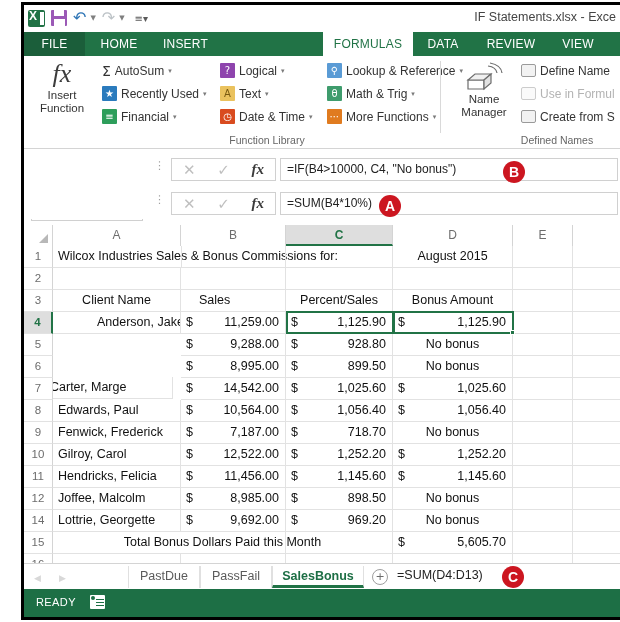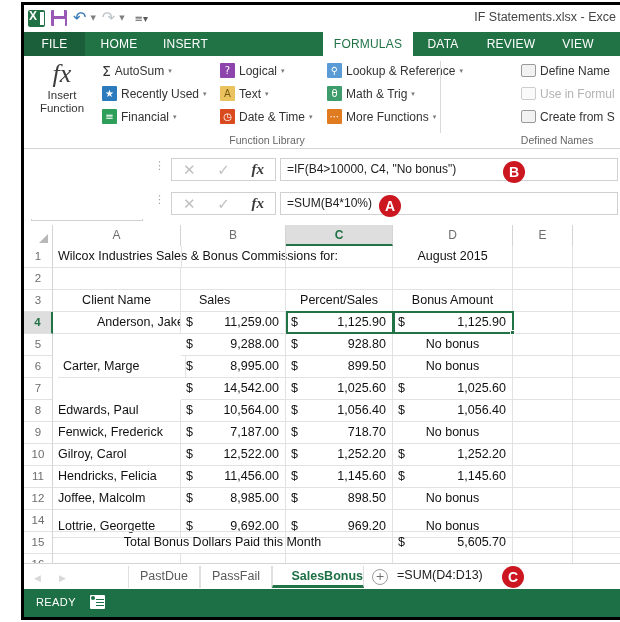--- a/index.html
+++ b/index.html
@@ -483,20 +483,33 @@
       </div>
       <div class="ribbon-item" style="left:303px;top:51px;">
         <span class="ic" style="background:#e07b1f;">⋯</span>
         <span>More Functions</span>
         <span class="cap">▾</span>
       </div>
 
       <div class="grp-label" style="left:78px;width:330px;">Function Library</div>
       <div class="grp-sep" style="left:416px;"></div>
 
+      <div class="nm-big">
+        <div class="nm-icon">
+          <svg width="44" height="30" viewBox="0 0 44 30">
+            <path d="M6 18 L22 18 L22 27 L6 27 Z" fill="#ffffff" stroke="#6d6d6d" stroke-width="1.2"></path>
+            <path d="M6 18 L13 12 L29 12 L22 18 Z" fill="#f0f0f0" stroke="#6d6d6d" stroke-width="1.2"></path>
+            <path d="M22 18 L29 12 L29 21 L22 27 Z" fill="#e2e2e2" stroke="#6d6d6d" stroke-width="1.2"></path>
+            <path d="M26 4 q8 1 9 7" stroke="#6d6d6d" stroke-width="1.2" fill="none"></path>
+            <path d="M28 1 q11 2 12 10" stroke="#6d6d6d" stroke-width="1.2" fill="none"></path>
+          </svg>
+        </div>
+        <div class="nm-cap">Name</div>
+        <div class="nm-cap">Manager</div>
+      </div>
 
       <div class="dn-item" style="left:497px;top:5px;">
         <span class="ic2"></span>
         <span>Define Name</span>
       </div>
       <div class="dn-item dim" style="left:497px;top:28px;">
         <span class="ic2" style="border-color:#cccccc;background:#fafafa;"></span>
         <span>Use in Formul</span>
       </div>
       <div class="dn-item" style="left:497px;top:51px;">
@@ -607,21 +620,21 @@
             <div class="cell money" style="left: 262px; width: 107px;">
               <span class="cur">$</span>
               <span class="amt">928.80</span>
             </div>
             <div class="cell ctr" style="left: 369px; width: 120px;">No bonus</div>
             <div class="cell " style="left: 489px; width: 60px;"></div>
             <div class="cell " style="left: 549px; width: 47px; border-right: none;"></div>
           </div>
           <div class="gridrow" style="top: 131px;">
             <div class="rowhead" style="line-height: 21px;">6</div>
-            <div class="cell lft" style="left: 34px; width: 128px;">Carter, Marge</div>
+            <div class="cell lft" style="left: 21px; width: 128px; margin-top: 21px;">Carter, Marge</div>
             <div class="cell money" style="left: 157px; width: 105px;">
               <span class="cur">$</span>
               <span class="amt">8,995.00</span>
             </div>
             <div class="cell money" style="left: 262px; width: 107px;">
               <span class="cur">$</span>
               <span class="amt">899.50</span>
             </div>
             <div class="cell ctr" style="left: 369px; width: 120px;">No bonus</div>
             <div class="cell " style="left: 489px; width: 60px;"></div>
@@ -721,21 +734,21 @@
               <span class="amt">8,985.00</span>
             </div>
             <div class="cell money" style="left: 262px; width: 107px;">
               <span class="cur">$</span>
               <span class="amt">898.50</span>
             </div>
             <div class="cell ctr" style="left: 369px; width: 120px;">No bonus</div>
             <div class="cell " style="left: 489px; width: 60px;"></div>
             <div class="cell " style="left: 549px; width: 47px; border-right: none;"></div>
           </div>
-          <div class="gridrow" style="top: 291px;">
+          <div class="gridrow" style="top: 285px;">
             <div class="rowhead" style="line-height: 21px;">13</div>
             <div class="cell lft" style="left: 29px; width: 128px;">Lottrie, Georgette</div>
             <div class="cell money" style="left: 157px; width: 105px;">
               <span class="cur">$</span>
               <span class="amt">9,692.00</span>
             </div>
             <div class="cell money" style="left: 262px; width: 107px;">
               <span class="cur">$</span>
               <span class="amt">969.20</span>
             </div>
@@ -783,21 +796,21 @@
       <div class="fillhandle" style="left:486px;top:105px;"></div>
     </div>
 
     <div class="sheettabs">
       <div class="navarrows">
         <span>◀</span>
         <span>▶</span>
       </div>
       <div class="stab" style="left:176px;width:72px;">PassFail</div>
       <div class="stab" style="left:104px;width:72px;">PastDue</div>
-      <div class="stab active" style="left:248px;width:92px;text-align:right;">SalesBonus</div>
+      <div class="stab active" style="left:248px;width:92px;">SalesBonus</div>
       <div class="newsheet" style="left:348px;">+</div>
       <div class="tabformula" style="left:373px;">=SUM(D4:D13)</div>
       <div class="badge" style="left:478px;top:2px;">C</div>
     </div>
 
     <div class="statusbar">
       <div class="status-text">READY</div>
       <div class="rec-icon"></div>
     </div>
 

